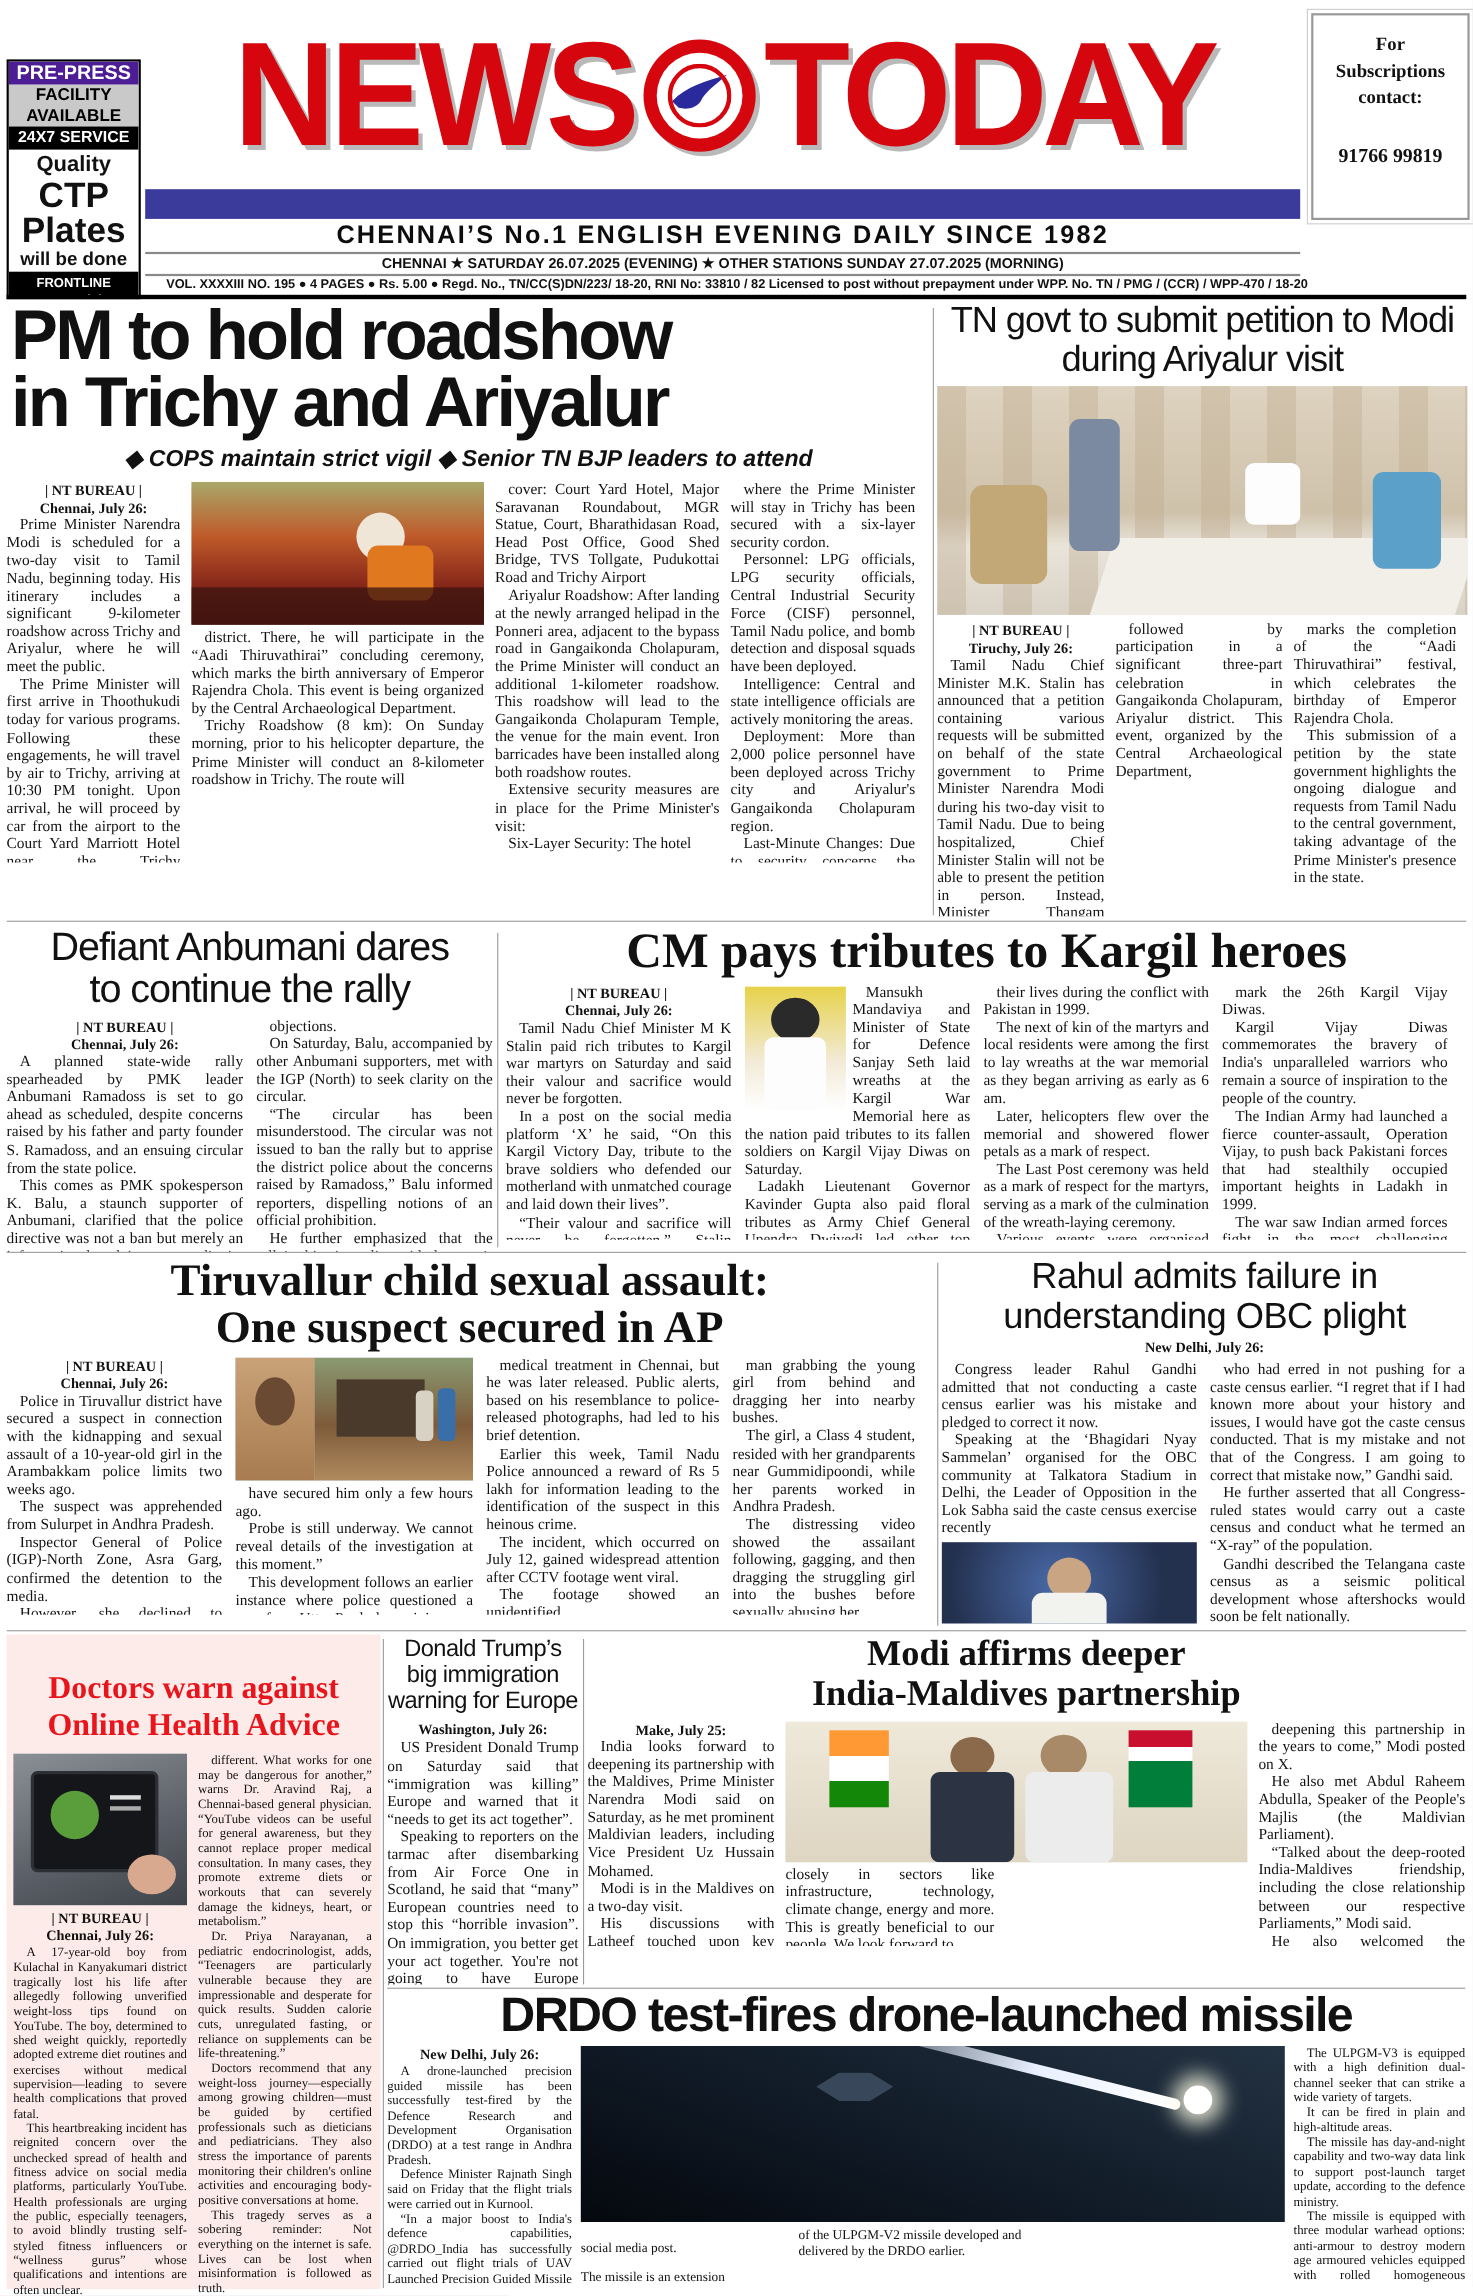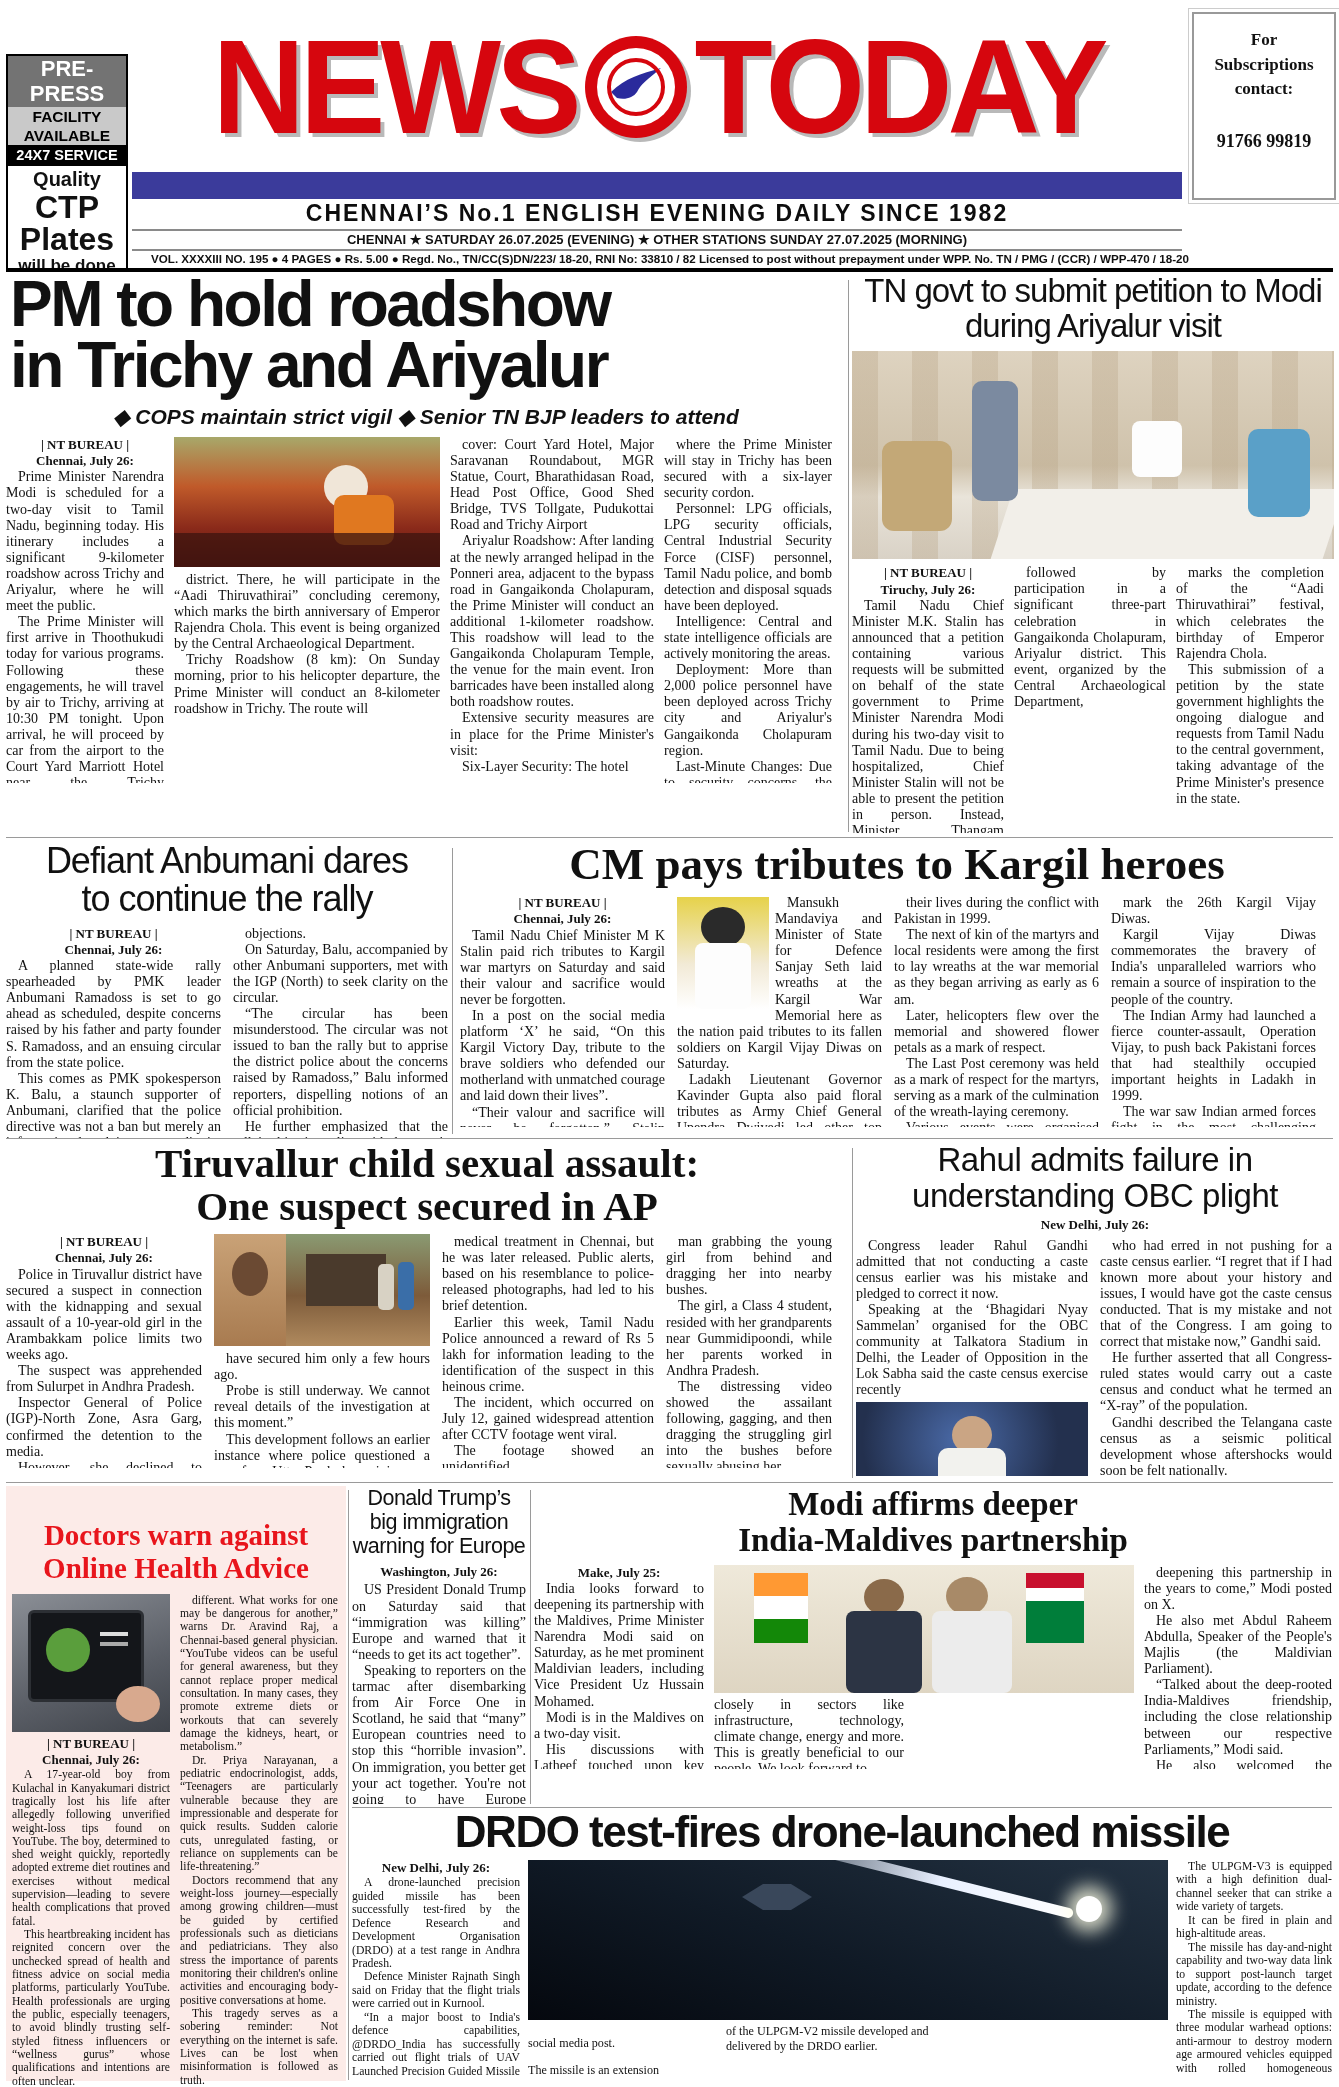--- a/index.html
+++ b/index.html
@@ -2,21 +2,21 @@
 <html><head>
 <meta charset="utf-8">
 <style>
   html,body{margin:0;padding:0;background:#e8e8e8;}
   .page{position:relative;width:1339px;height:2087px;background:#fff;margin:0 auto;
         font-family:"Liberation Serif",serif;color:#111;overflow:hidden;}
   .abs{position:absolute;}
   
   .adbox{left:6px;top:54px;width:118px;height:214px;border:2px solid #000;background:#fff;
          font-family:"Liberation Sans",sans-serif;text-align:center;overflow:hidden;}
-  .ad-r1{background:#737373;color:#fff;font-weight:900;font-size:22px;line-height:1.15;}
+  .ad-r1{background:#4c1d95;color:#fff;font-weight:900;font-size:18px;line-height:1.15;}
   .ad-r2{background:#c9c9c9;color:#000;font-weight:900;font-size:15.5px;line-height:1.25;}
   .ad-r3{background:#000;color:#fff;font-weight:900;font-size:14.5px;line-height:1.4;}
   .ad-r4{font-weight:700;font-size:20px;line-height:1.15;padding-top:2px;}
   .ad-r5{font-weight:900;font-size:32px;line-height:1.0;}
   .ad-r6{font-weight:700;font-size:17px;line-height:1.3;}
   .ad-foot{background:#000;color:#fff;font-weight:700;font-size:11.8px;line-height:1.3;padding:3px 1px;}
   .logo{left:134px;top:4px;width:1048px;height:166px;display:flex;align-items:center;justify-content:center;gap:8px;}
   .logo-word{font-family:"Liberation Sans",sans-serif;font-weight:900;font-size:128px;color:#d6060e;
              letter-spacing:-5px;line-height:1;text-shadow:4px 4px 0 #b9b9b9;transform:scaleY(1.05);}
   .emblem{width:102px;height:102px;border-radius:50%;background:#d6060e;display:flex;align-items:center;justify-content:center;

